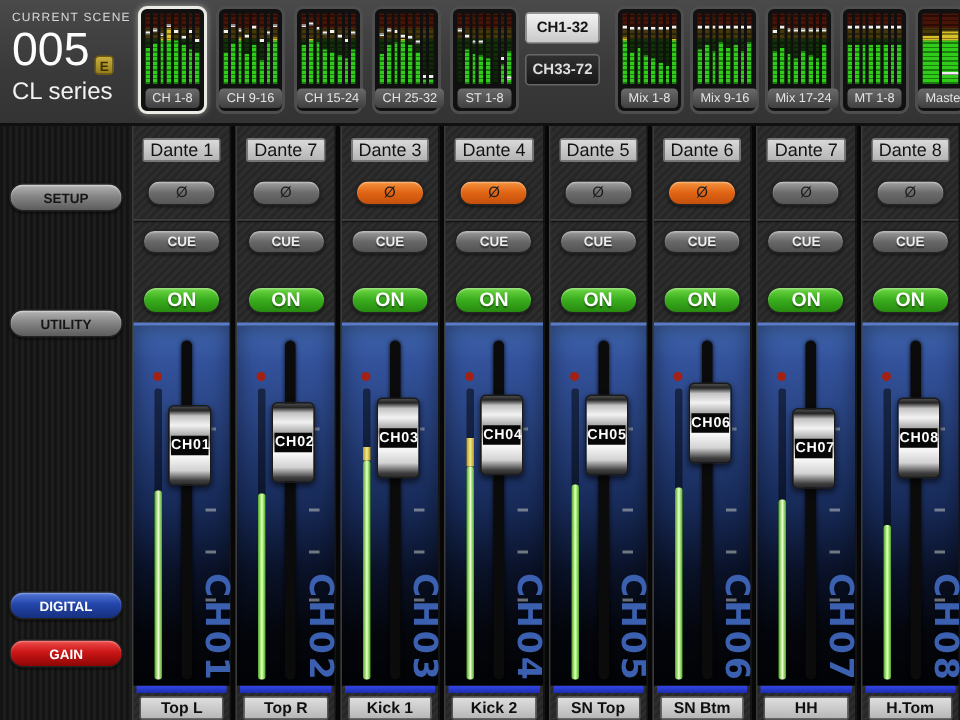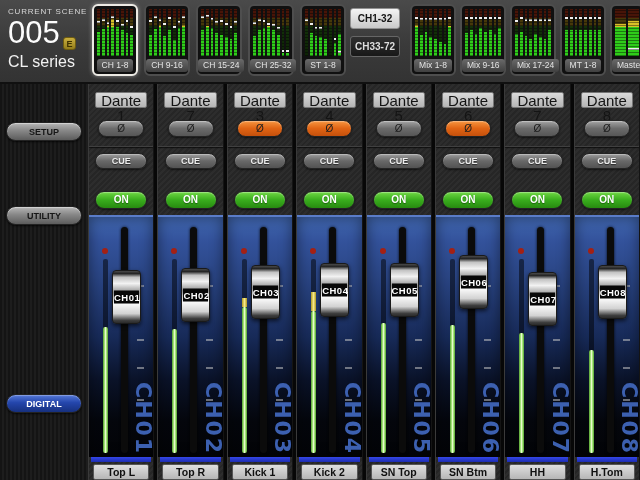--- a/index.html
+++ b/index.html
@@ -57,32 +57,32 @@
   .sb1{top:38px}.sb2{top:66px}.sb3{top:94px}.sb4{top:122px}
   .sb5{top:310px}.sb6{top:342px}.sb7{top:373px}
 
   
   .main{position:absolute;left:88px;top:84px;right:0;bottom:0;display:flex;gap:3px;background:#070707;}
   .strip{flex:1;display:flex;flex-direction:column;position:relative;
          background-color:#282828;
          background-image:repeating-linear-gradient(135deg,rgba(255,255,255,.025) 0 2px,rgba(0,0,0,.06) 2px 4px);
          border-left:1px solid #3a3a3a;border-right:1px solid #141414;box-sizing:border-box;}
   .port-label{margin:8px 6px 0;height:16px;background:linear-gradient(#dadada,#b4b4b4);
-              border:1px solid #767676;border-radius:2px;font-size:15px;color:#141414;
+              border:1px solid #767676;border-radius:2px;font-size:12px;color:#141414;
               text-align:center;line-height:15px;box-sizing:border-box;}
   .pill{display:block;margin:0 auto;border:1px solid #232323;border-radius:9px;
         font-family:inherit;padding:0;
         box-shadow:0 1px 2px rgba(0,0,0,.55), inset 0 1px 1px rgba(255,255,255,.35);}
   .phase{margin-top:12px;width:46px;height:17px;font-size:10px;color:#1d1d1d;
          background:linear-gradient(#a4a4a4,#6b6b6b 50%,#565656);}
   .phase.orange{background:linear-gradient(#f7953f,#e06414 50%,#c4500c);}
   .sep{margin-top:9px;height:0;border-top:1px solid #404040;box-shadow:0 1px 1px rgba(0,0,0,.7);}
   .cue{margin-top:6px;width:52px;height:17px;font-size:9px;font-weight:bold;color:#ececec;
        text-shadow:0 1px 1px rgba(0,0,0,.6);background:linear-gradient(#9d9d9d,#686868 50%,#525252);}
-  .on{margin-top:22px;width:52px;height:18px;font-size:10px;font-weight:bold;color:#fff;
+  .on{margin-top:22px;width:52px;height:18px;font-size:13px;font-weight:bold;color:#fff;
       text-shadow:0 1px 1px rgba(0,0,0,.4);background:linear-gradient(#6fd844,#39ad1d 50%,#278a10);}
 
   .fader-zone{margin-top:6px;height:250px;position:relative;box-sizing:border-box;
       border-top:2px solid #5a7cc8;
       background:linear-gradient(180deg,#4066ae 0%,#33529b 10%,#2a4584 25%,#172a58 50%,#0a1228 68%,#04060c 85%,#030407 100%);
       box-shadow:inset 0 0 14px rgba(0,0,0,.45);}
   .peak-dot{position:absolute;left:13px;top:31px;width:6px;height:6px;border-radius:50%;background:#a32014;}
   .ch-meter{position:absolute;left:14px;top:42px;bottom:4px;width:5px;
             background:rgba(0,0,0,.5);border-radius:2px;}
   .m-green{position:absolute;left:0;right:0;bottom:0;border-radius:2px;
@@ -482,20 +482,21 @@
           <div class="mtab">Master</div>
         </div>
       </div>
     </div>
   </div>
 
   <div class="sidebar">
     <button class="side-btn gray sb1">SETUP</button>
     <button class="side-btn gray sb4">UTILITY</button>
     <button class="side-btn blue sb5">DIGITAL</button>
+    <button class="side-btn red sb6">GAIN</button>
   </div>
 
   <div class="main">
 
     <div class="strip">
       <div class="port-label">Dante 1</div>
       <button class="pill phase">Ø</button>
       <div class="sep"></div>
       <button class="pill cue">CUE</button>
       <button class="pill on">ON</button>

